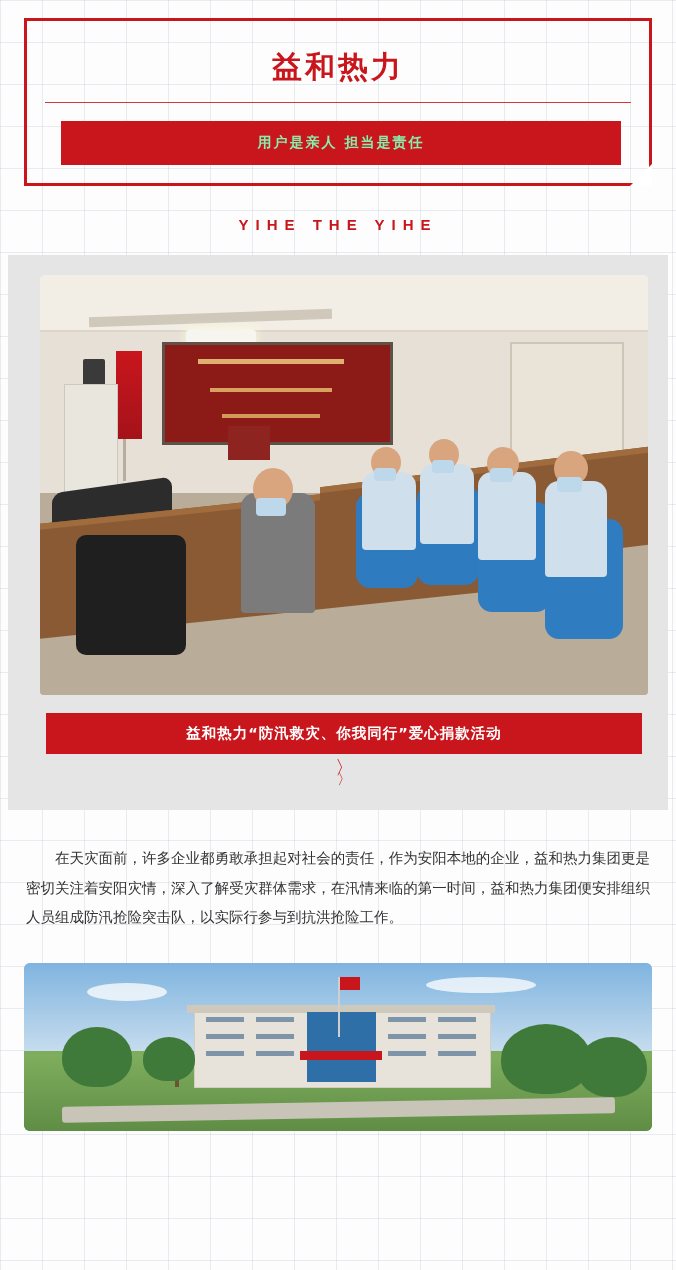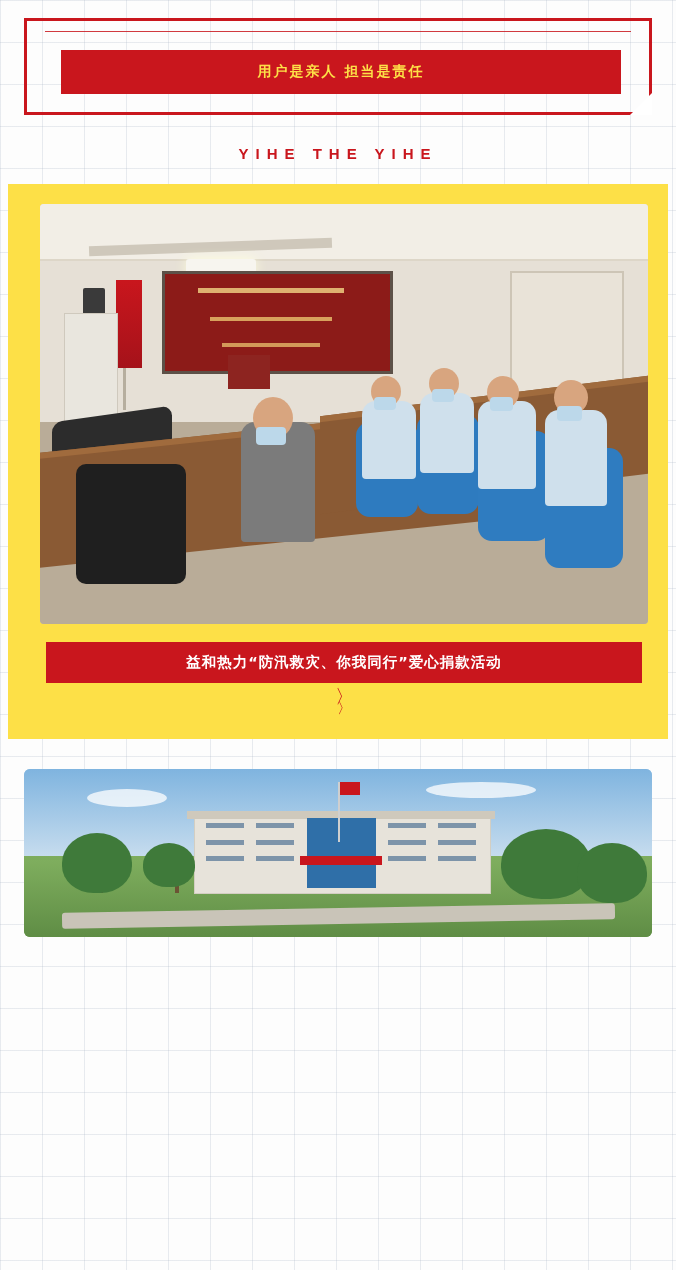--- a/index.html
+++ b/index.html
@@ -62,21 +62,21 @@
     padding: 16px 0 14px 0;
   }
   .rule {
     height: 1px;
     background: #c9161d;
     margin: 0 18px 18px 18px;
     opacity: .85;
   }
   .slogan-bar {
     background: #c9161d;
-    color: #fde047;
+    color: #86efac;
     text-align: center;
     font-size: 14px;
     font-weight: bold;
     letter-spacing: 2px;
     padding: 13px 0;
     margin: 0 28px 0 34px;
     font-family: "DejaVu Sans", sans-serif;
   }
 
   
@@ -86,21 +86,21 @@
     font-size: 15px;
     letter-spacing: 7px;
     font-weight: bold;
     padding: 30px 0 22px 0;
     font-family: "Liberation Sans", sans-serif;
   }
 
   
   .card {
     margin: 0 8px;
-    background: #fde047;
+    background: #e5e5e5;
     padding: 20px 20px 26px 32px;
     box-sizing: border-box;
   }
   .photo1 {
     width: 100%;
     height: 420px;
     border-radius: 4px;
     position: relative;
     overflow: hidden;
     background: linear-gradient(#d6cfc4, #c8bfb2);
@@ -200,20 +200,21 @@
   .p2-trunk{position:absolute;background:#6b5434;width:4px;}
 </style>
 </head>
 <body>
 
 <div class="page-bg"></div>
 
 <div class="content">
 
   <div class="header-wrap">
+    <div class="brand-title">益和热力</div>
     <div class="rule"></div>
     <div class="slogan-bar">用户是亲人 担当是责任</div>
   </div>
 
   <div class="en-title">YIHE THE YIHE</div>
 
   <div class="card">
 
     <div class="photo1">
       <div class="p1-wall"></div>
@@ -265,20 +266,21 @@
 
     <div class="caption-bar">益和热力“防汛救灾、你我同行”爱心捐款活动</div>
 
     <div class="chev">
       <span>〉</span>
       <span style="font-size:15px;">〉</span>
     </div>
 
   </div>
 
+  <div class="body-text">在天灾面前，许多企业都勇敢承担起对社会的责任，作为安阳本地的企业，益和热力集团更是密切关注着安阳灾情，深入了解受灾群体需求，在汛情来临的第一时间，益和热力集团便安排组织人员组成防汛抢险突击队，以实际行参与到抗洪抢险工作。</div>
 
   <div class="photo2-wrap">
     <div class="p2-sky"></div>
     <div class="p2-cloud" style="left:10%; top:12%; width:80px; height:18px;"></div>
     <div class="p2-cloud" style="left:64%; top:8%; width:110px; height:16px;"></div>
     <div class="p2-grass"></div>
     <div class="p2-build"></div>
     <div class="p2-roof"></div>
     <div class="p2-center"></div>
     <div class="p2-win" style="left:29%; top:32%; width:6%; height:5px;"></div>

